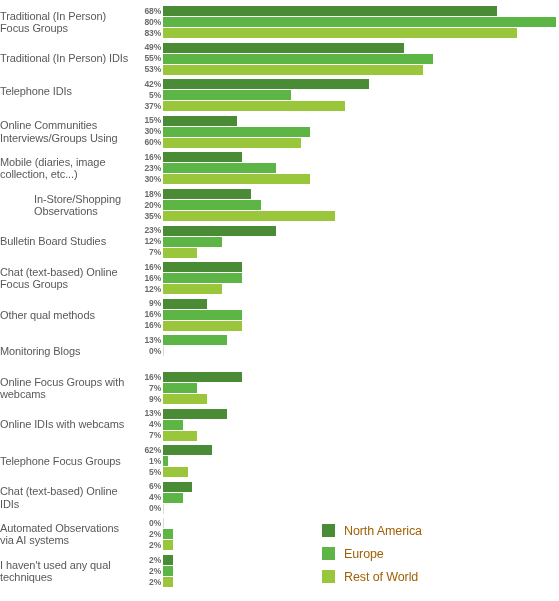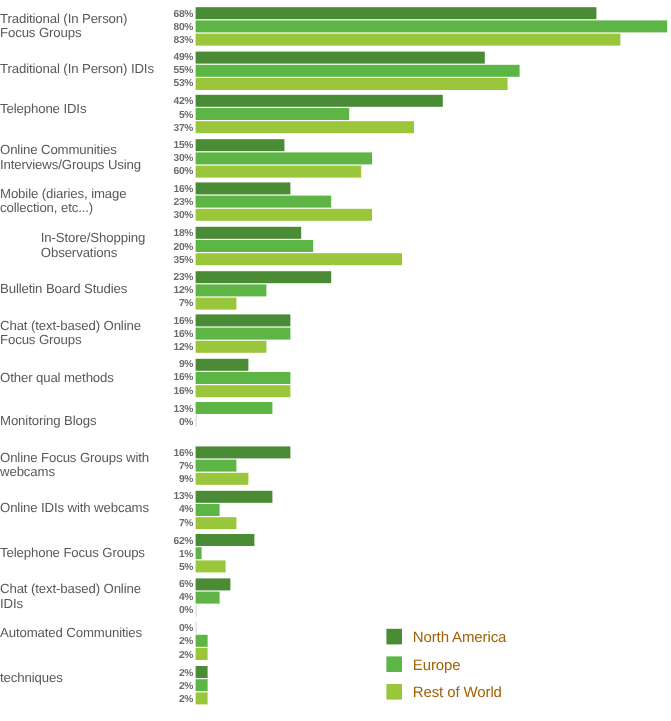--- a/index.html
+++ b/index.html
@@ -381,39 +381,41 @@
             <div class="bar-rect series-1" style="width: 19.65px; background: rgb(92, 181, 68);"></div>
           </div>
           <div class="bar-line">
             <div class="bar-value">0%</div>
             <div class="bar-rect series-2" style="width: 0.8px; background: rgb(217, 217, 217);"></div>
           </div>
         </div>
       </div>
       <div class="group-row" style="top: 518.4px; height: 32px;">
         <div class="cat-label" style="top: 3.5px;">
-          <div>Automated Communities</div>
+          <div>Automated Observations</div>
+          <div>via AI systems</div>
         </div>
         <div class="bars">
           <div class="bar-line">
             <div class="bar-value">0%</div>
             <div class="bar-rect series-0" style="width: 0.8px; background: rgb(217, 217, 217);"></div>
           </div>
           <div class="bar-line">
             <div class="bar-value">2%</div>
             <div class="bar-rect series-1" style="width: 9.825px; background: rgb(92, 181, 68);"></div>
           </div>
           <div class="bar-line">
             <div class="bar-value">2%</div>
             <div class="bar-rect series-2" style="width: 9.825px; background: rgb(154, 198, 60);"></div>
           </div>
         </div>
       </div>
       <div class="group-row" style="top: 555px; height: 32px;">
         <div class="cat-label" style="top: 3.5px;">
+          <div>I haven't used any qual</div>
           <div>techniques</div>
         </div>
         <div class="bars">
           <div class="bar-line">
             <div class="bar-value">2%</div>
             <div class="bar-rect series-0" style="width: 9.825px; background: rgb(74, 139, 54);"></div>
           </div>
           <div class="bar-line">
             <div class="bar-value">2%</div>
             <div class="bar-rect series-1" style="width: 9.825px; background: rgb(92, 181, 68);"></div>

